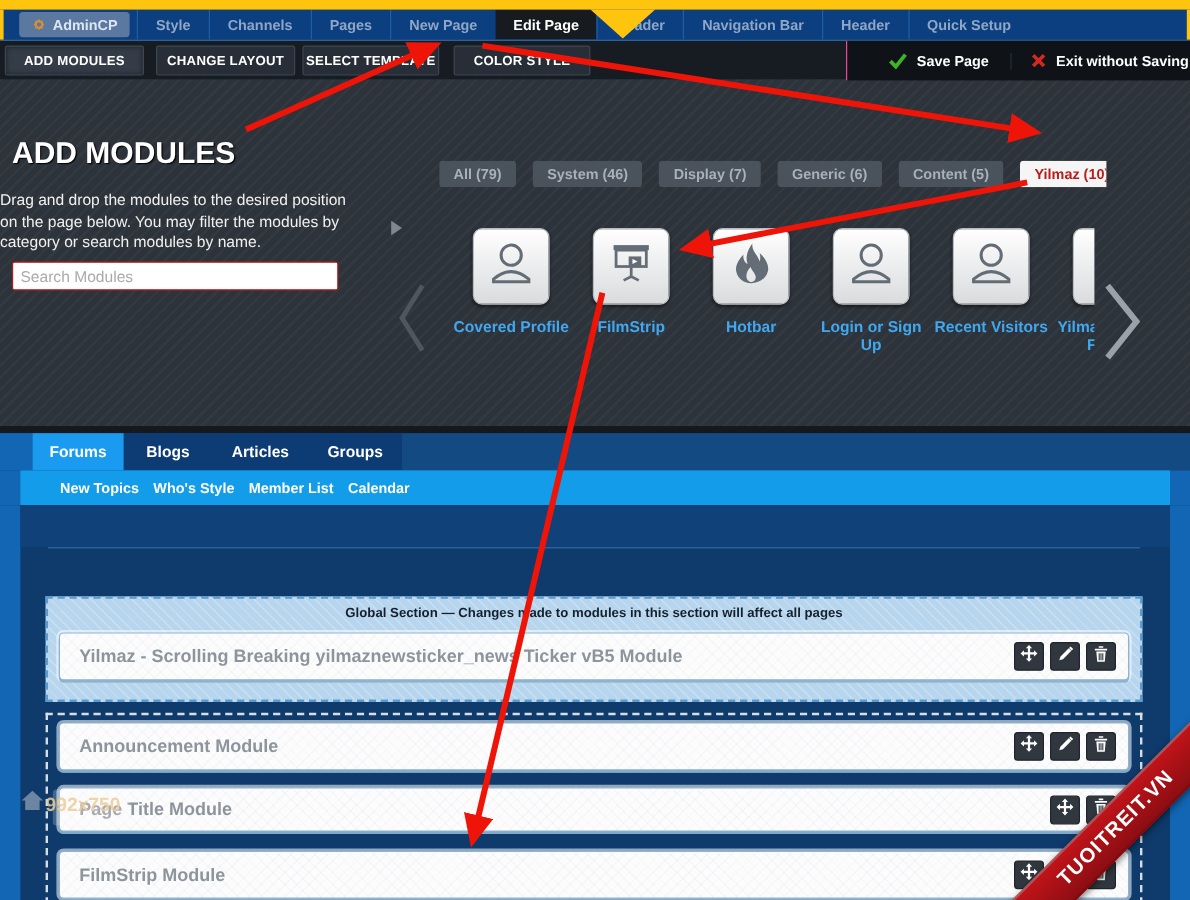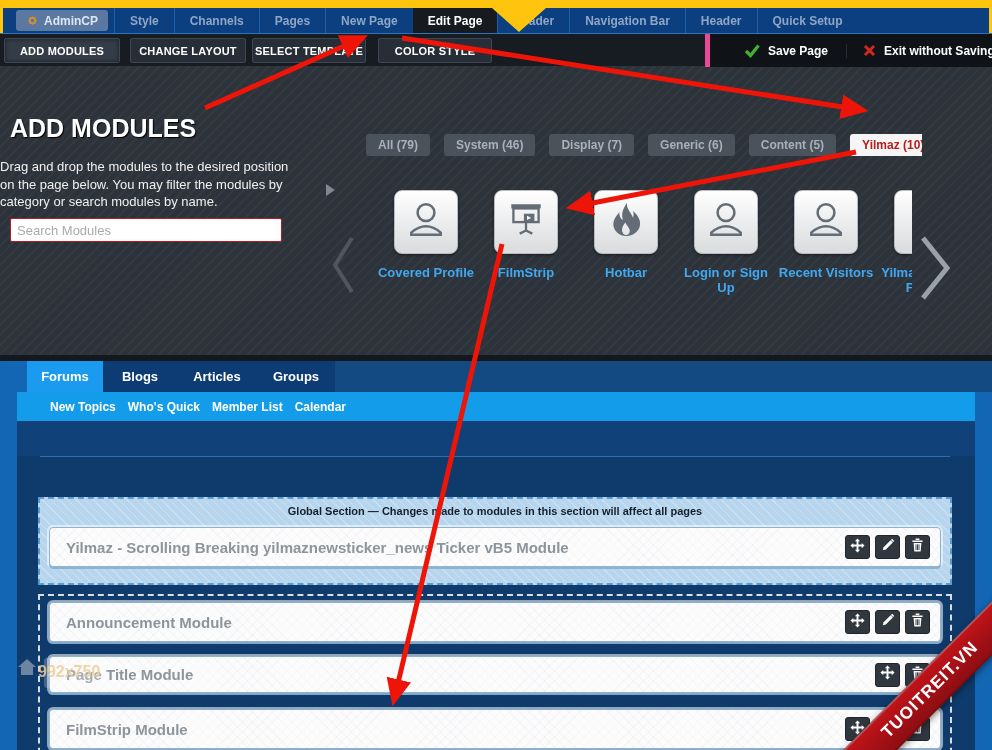--- a/index.html
+++ b/index.html
@@ -21,21 +21,21 @@
   .navtab:first-of-type{border-left:none;}
   .navtab.active{background:#171a1f;color:#ffffff;border-left:none;}
   
   .toolbar{position:absolute;left:0;top:33px;width:992px;height:33px;background:#171c22;
            border-top:1px solid #2f74bb;box-sizing:border-box;z-index:5;}
   .tbtn{position:absolute;top:4px;height:25px;background:#272e37;border:1px solid #3d4651;border-radius:2px;
         color:#fff;font-weight:bold;font-size:11px;display:flex;align-items:center;justify-content:center;
         letter-spacing:.2px;cursor:pointer;box-sizing:border-box;}
   .tbtn.active{background:#343c47;box-shadow:inset 0 0 4px rgba(0,0,0,.5);}
   .tb-right{position:absolute;right:0;top:0;width:287px;height:33px;background:#0f1318;
-            border-left:5px solid #ec4899;display:flex;align-items:center;box-sizing:border-box;}
+            border-left:1px solid #ec4899;display:flex;align-items:center;box-sizing:border-box;}
   .savegrp{display:flex;align-items:center;gap:8px;padding:0 18px 0 34px;cursor:pointer;}
   .exitgrp{display:flex;align-items:center;gap:8px;padding:0 10px 0 16px;cursor:pointer;
            border-left:1px solid #262d35;}
   .tb-right .lbl{color:#fff;font-weight:bold;font-size:12px;white-space:nowrap;}
   
   .panel{position:absolute;left:0;top:66px;width:992px;height:289px;background:#2d333a;z-index:4;overflow:hidden;}
   .panel::before{content:"";position:absolute;inset:0;
     background:repeating-linear-gradient(135deg,rgba(255,255,255,.03) 0 2px,transparent 2px 7px);}
   .pm-title{position:absolute;left:10px;top:48px;color:#fff;font-size:25px;font-weight:bold;
             text-shadow:1px 1px 1px #000;}
@@ -266,21 +266,21 @@
     <div class="tabblock"></div>
     <div class="ptab active" style="left:27px;width:76px;">Forums</div>
     <div class="ptab" style="left:103px;width:74px;">Blogs</div>
     <div class="ptab" style="left:177px;width:80px;">Articles</div>
     <div class="ptab" style="left:257px;width:78px;">Groups</div>
   </div>
 
   <div class="subnav">
     <div class="subnav-inner">
       <span class="subitem">New Topics</span>
-      <span class="subitem">Who's Quick</span>
+      <span class="subitem">Who's Style</span>
       <span class="subitem">Member List</span>
       <span class="subitem">Calendar</span>
     </div>
   </div>
 
   <div class="content">
     <div class="edge l"></div>
     <div class="edge r"></div>
     <div class="band"></div>
     <div class="hline"></div>

